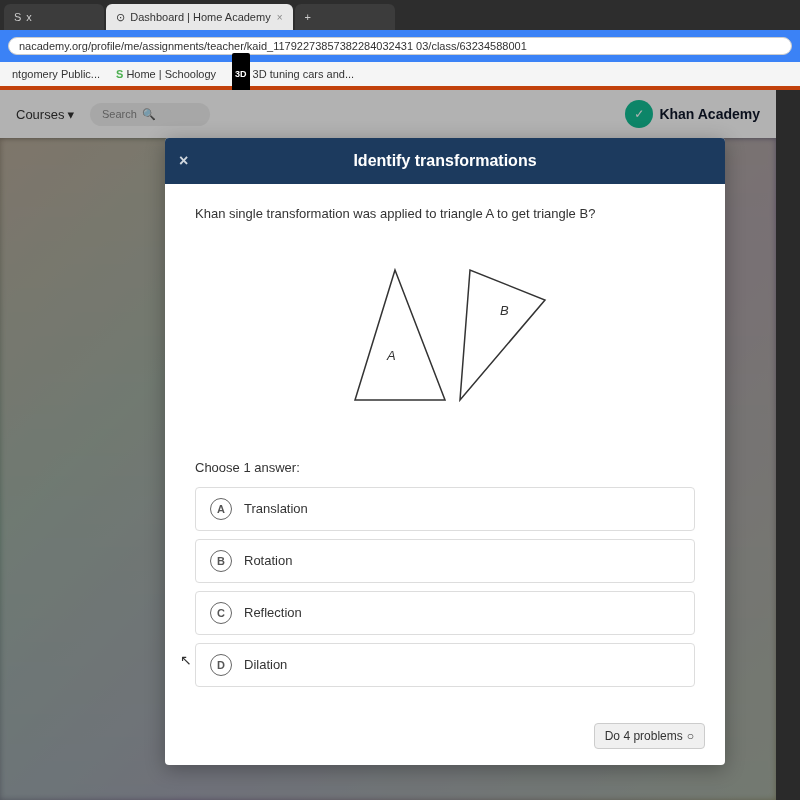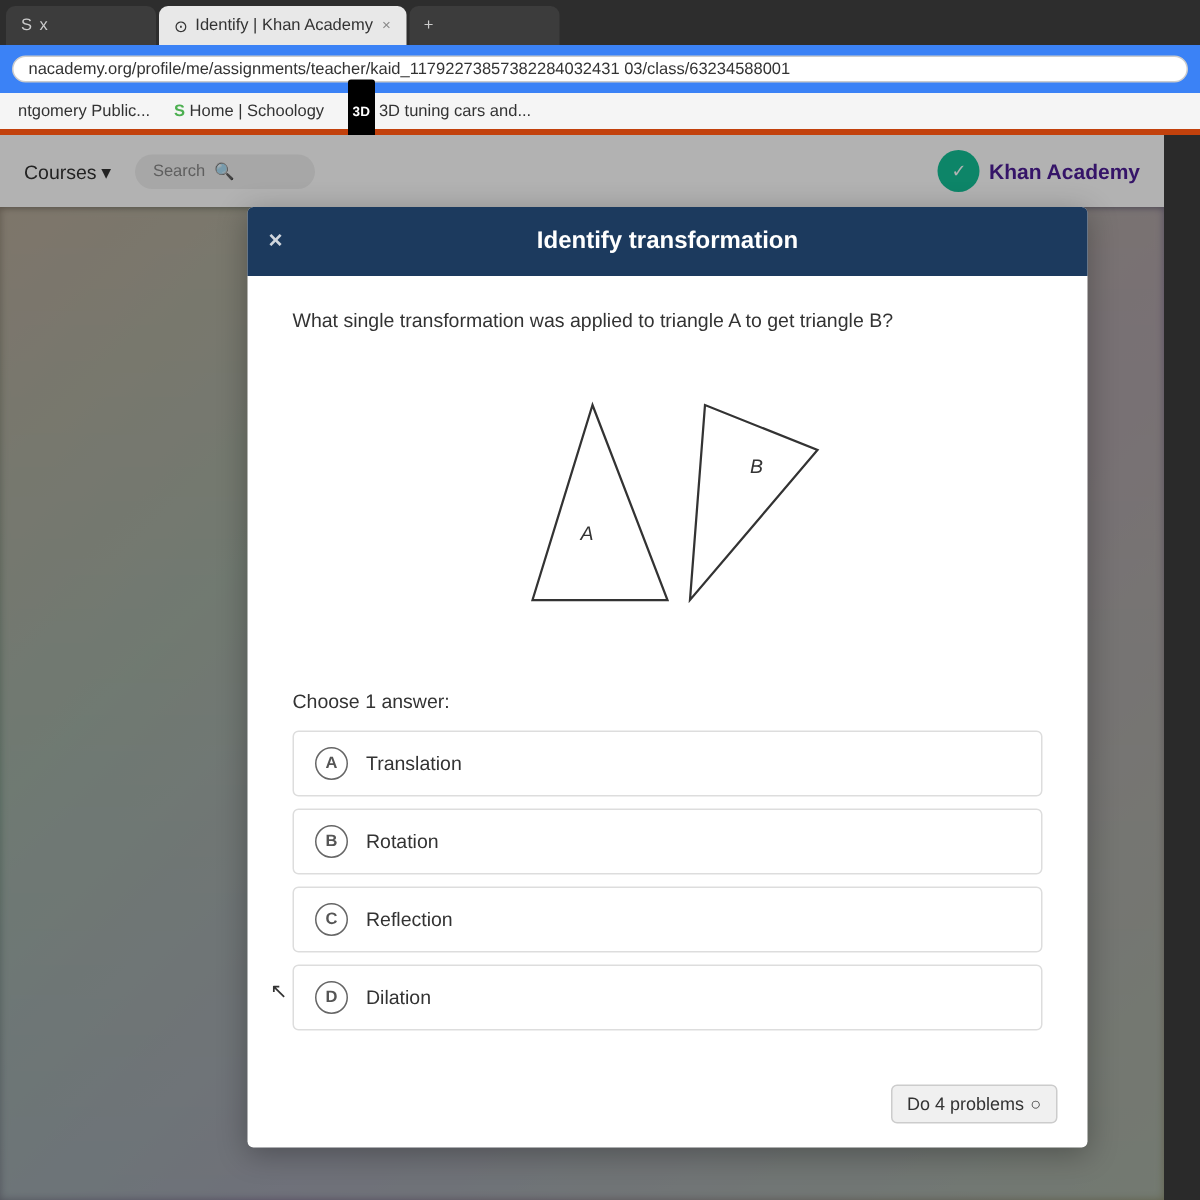--- a/index.html
+++ b/index.html
@@ -155,21 +155,21 @@
       display: flex;
       align-items: center;
       justify-content: center;
       color: white;
       font-size: 12px;
     }
 
     .khan-logo-text {
       font-size: 14px;
       font-weight: bold;
-      color: #4c1d95;
+      color: #0f172a;
     }
 
     
     .bg-content {
       position: absolute;
       top: 48px;
       left: 0;
       right: 0;
       bottom: 0;
       filter: blur(3px);
@@ -302,21 +302,21 @@
 
 <div class="browser-chrome">
 
   <div class="tab-bar">
     <div class="tab">
       <span class="tab-icon">S</span>
       <span>x</span>
     </div>
     <div class="tab active">
       <span class="tab-icon">⊙</span>
-      <span>Identify | Khan Academy</span>
+      <span>Dashboard | Home Academy</span>
       <span class="tab-close">×</span>
     </div>
     <div class="tab">
       <span>+</span>
     </div>
   </div>
 
   <div class="address-bar">
     <div class="address-input">nacademy.org/profile/me/assignments/teacher/kaid_11792273857382284032431 03/class/63234588001</div>
   </div>
@@ -353,25 +353,25 @@
     </div>
   </div>
 
   <div class="bg-content"></div>
 
   <div class="modal-overlay"></div>
 
   <div class="modal">
     <div class="modal-header">
       <span class="modal-close">×</span>
-      <span>Identify transformation</span>
+      <span>Identify transformations</span>
     </div>
 
     <div class="modal-body">
-      <p class="question-text">What single transformation was applied to triangle A to get triangle B?</p>
+      <p class="question-text">Khan single transformation was applied to triangle A to get triangle B?</p>
 
       <div class="diagram-container">
         <svg width="260" height="200" viewBox="0 0 260 200">
 
           <polygon points="80,30 40,160 130,160" fill="white" stroke="#333" stroke-width="1.5"></polygon>
           <text x="72" y="120" font-size="13" font-style="italic" fill="#333">A</text>
 
           <polygon points="155,30 145,160 230,60" fill="white" stroke="#333" stroke-width="1.5"></polygon>
           <text x="185" y="75" font-size="13" font-style="italic" fill="#333">B</text>
         </svg>

